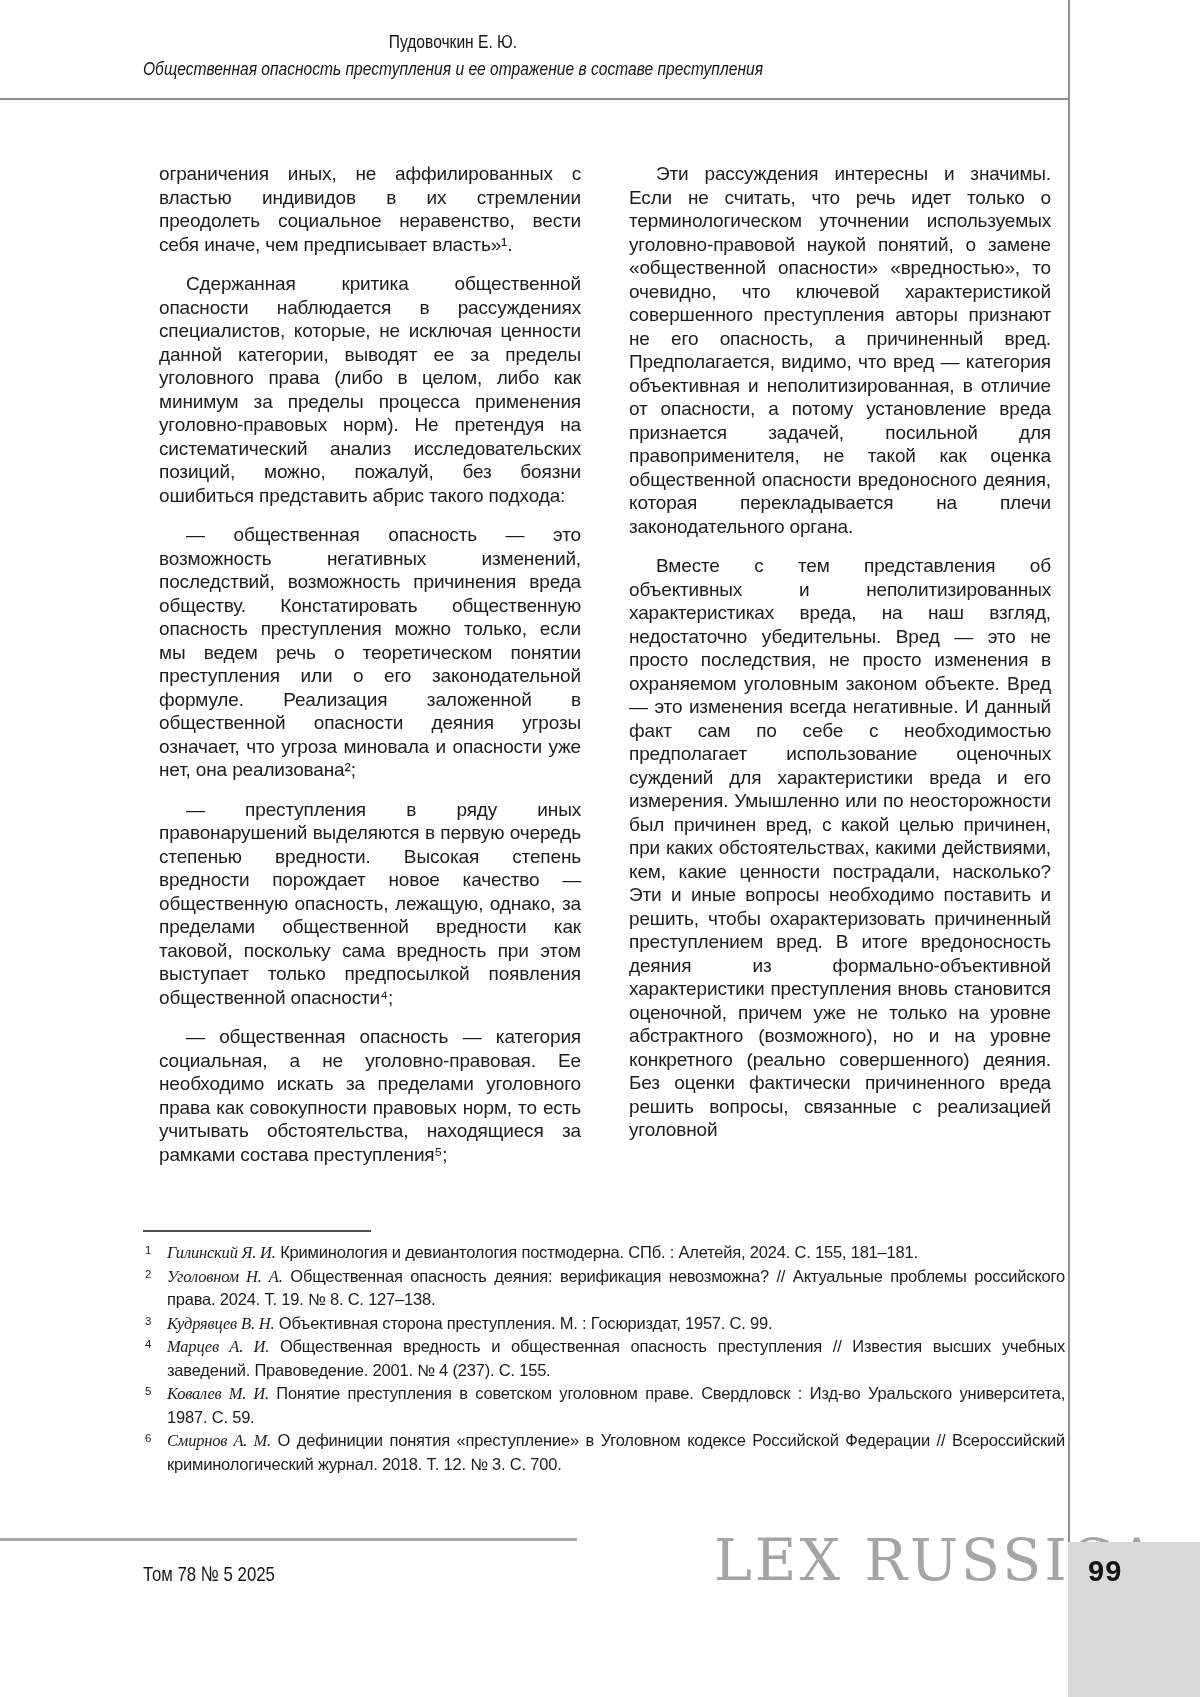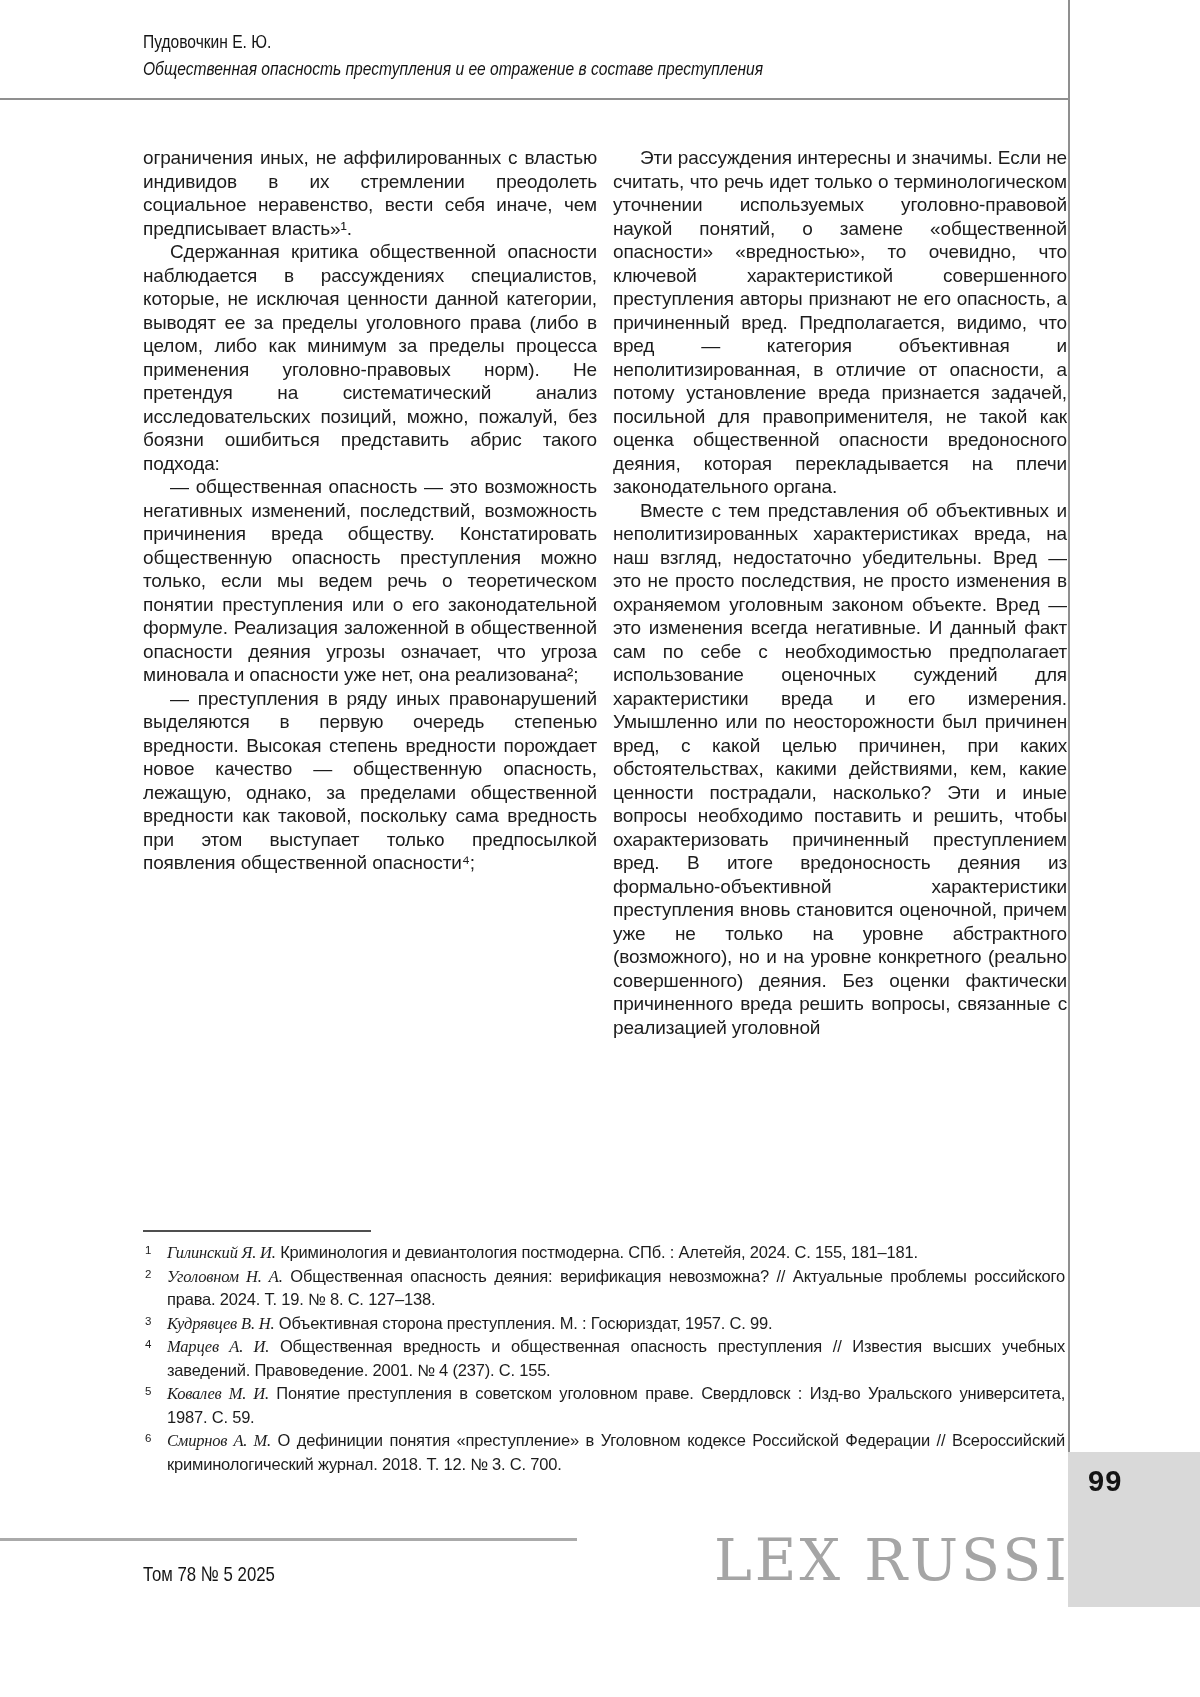--- a/index.html
+++ b/index.html
@@ -12,66 +12,67 @@
     overflow:hidden;
     -webkit-font-smoothing:antialiased;
   }
 
   
   .v-rule   { position:absolute; left:1068px; top:0; width:2px; height:1542px; background:#8f8f8f; }
   .h-rule   { position:absolute; top:98px; left:0; width:1070px; height:2px; background:#8f8f8f; }
   .foot-rule{ position:absolute; left:0; top:1538px; width:577px; height:3px; background:#aaaaaa; }
 
   
-  .header   { position:absolute; left:143px; top:31px; }
+  .header   { position:absolute; left:143px; top:31px;text-align:center; }
   .author   { font-size:19px; color:#141414; transform:scaleX(0.82); transform-origin:left; white-space:nowrap; }
   .subtitle { font-size:19px; font-style:italic; color:#141414; transform:scaleX(0.82); transform-origin:left; white-space:nowrap; margin-top:5px; }
 
   
   .content { position:absolute; left:143px; top:146px; width:924px; height:1082px; overflow:hidden; display:flex; }
   .col { width:454px; text-align:justify; font-size:19px; line-height:23.5px; letter-spacing:-0.15px; hyphens:auto; }
   .col-left  { margin-right:16px; }
-  .col p { margin:0; text-indent:27px; }
+  .col p { margin:16px; text-indent:27px; }
   .col p.no-indent { text-indent:0; }
 
   
   .footnotes { position:absolute; left:143px; top:1230px; width:922px; }
   .fn-sep { width:228px; height:0; border-top:2px solid #4f4f4f; margin-bottom:9px; }
   .fn { position:relative; padding-left:24px; font-size:16.5px; line-height:23.5px; text-align:justify; letter-spacing:-0.2px; hyphens:auto; }
   .fn-num { position:absolute; left:2px; top:-2px; font-size:11.5px; }
   .fn-author { font-style:italic;font-family:Liberation Serif, serif; }
 
   
   .volume { position:absolute; left:143px; top:1562px; font-size:21px; color:#141414; transform:scaleX(0.8); transform-origin:left; white-space:nowrap; }
   .logo {
     position:absolute; left:714px; top:1532px;
     font-family:"DejaVu Serif","Liberation Serif",serif;
     font-size:57px; line-height:1; color:#a5a5a5;
     letter-spacing:3px; white-space:nowrap;
   }
-  .page-box { position:absolute; left:1068px; top:1452px; width:132px; height:155px; background:#d9d9d9; }
+  .page-box { position:absolute; left:1068px; top:1542px; width:132px; height:155px; background:#d9d9d9; }
   .page-num { position:absolute; left:20px; top:13px; font-size:29px; font-weight:bold; color:#141414; letter-spacing:1px; }
 </style>
 </head>
 <body>
 
 <div class="v-rule"></div>
 <div class="h-rule"></div>
 
 <div class="header">
   <div class="author">Пудовочкин Е. Ю.</div>
   <div class="subtitle">Общественная опасность преступления и ее отражение в составе преступления</div>
 </div>
 
 <div class="content">
   <div class="col col-left">
     <p class="no-indent">ограничения иных, не аффилированных с властью индивидов в их стремлении преодолеть социальное неравенство, вести себя иначе, чем предписывает власть»¹.</p>
     <p>Сдержанная критика общественной опасности наблюдается в рассуждениях специалистов, которые, не исключая ценности данной категории, выводят ее за пределы уголовного права (либо в целом, либо как минимум за пределы процесса применения уголовно-правовых норм). Не претендуя на систематический анализ исследовательских позиций, можно, пожалуй, без боязни ошибиться представить абрис такого подхода:</p>
     <p>— общественная опасность — это возможность негативных изменений, последствий, возможность причинения вреда обществу. Констатировать общественную опасность преступления можно только, если мы ведем речь о теоретическом понятии преступления или о его законодательной формуле. Реализация заложенной в общественной опасности деяния угрозы означает, что угроза миновала и опасности уже нет, она реализована²;</p>
     <p>— преступления в ряду иных правонарушений выделяются в первую очередь степенью вредности. Высокая степень вредности порождает новое качество — общественную опасность, лежащую, однако, за пределами общественной вредности как таковой, поскольку сама вредность при этом выступает только предпосылкой появления общественной опасности⁴;</p>
+    <p>— общественная опасность — категория социальная, а не уголовно-правовая. Ее необходимо искать за пределами уголовного права как совокупности правовых норм, то есть учитывать обстоятельства, находящиеся за рамками состава преступления⁵;</p>
   </div>
   <div class="col">
     <p>Эти рассуждения интересны и значимы. Если не считать, что речь идет только о терминологическом уточнении используемых уголовно-правовой наукой понятий, о замене «общественной опасности» «вредностью», то очевидно, что ключевой характеристикой совершенного преступления авторы признают не его опасность, а причиненный вред. Предполагается, видимо, что вред — категория объективная и неполитизированная, в отличие от опасности, а потому установление вреда признается задачей, посильной для правоприменителя, не такой как оценка общественной опасности вредоносного деяния, которая перекладывается на плечи законодательного органа.</p>
     <p>Вместе с тем представления об объективных и неполитизированных характеристиках вреда, на наш взгляд, недостаточно убедительны. Вред — это не просто последствия, не просто изменения в охраняемом уголовным законом объекте. Вред — это изменения всегда негативные. И данный факт сам по себе с необходимостью предполагает использование оценочных суждений для характеристики вреда и его измерения. Умышленно или по неосторожности был причинен вред, с какой целью причинен, при каких обстоятельствах, какими действиями, кем, какие ценности пострадали, насколько? Эти и иные вопросы необходимо поставить и решить, чтобы охарактеризовать причиненный преступлением вред. В итоге вредоносность деяния из формально-объективной характеристики преступления вновь становится оценочной, причем уже не только на уровне абстрактного (возможного), но и на уровне конкретного (реально совершенного) деяния. Без оценки фактически причиненного вреда решить вопросы, связанные с реализацией уголовной</p>
   </div>
 </div>
 
 <div class="footnotes">
   <div class="fn-sep"></div>
   <div class="fn">

